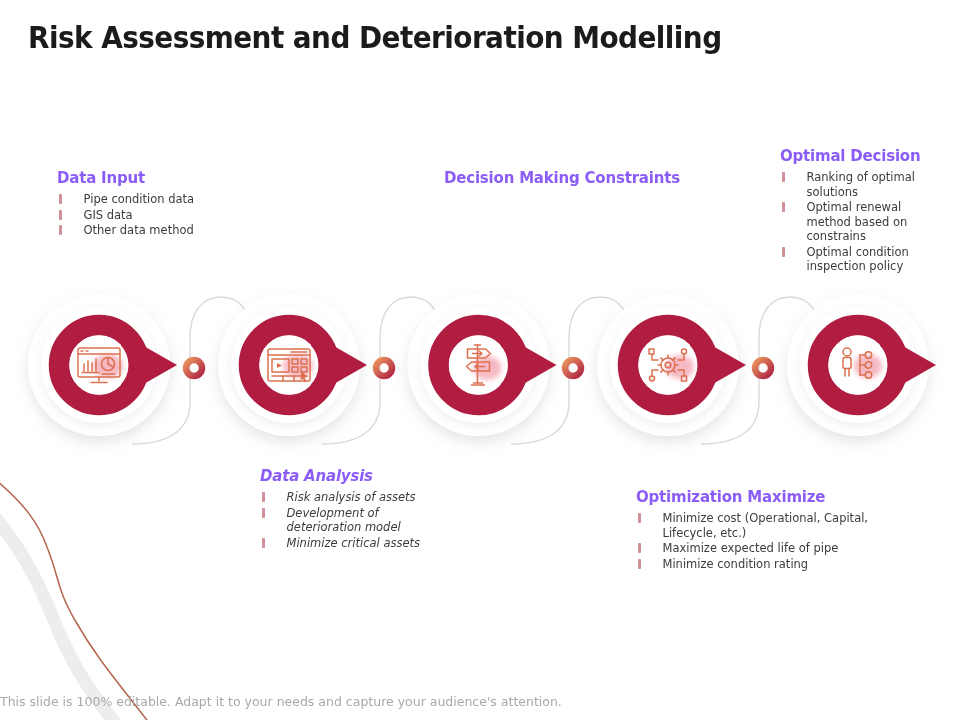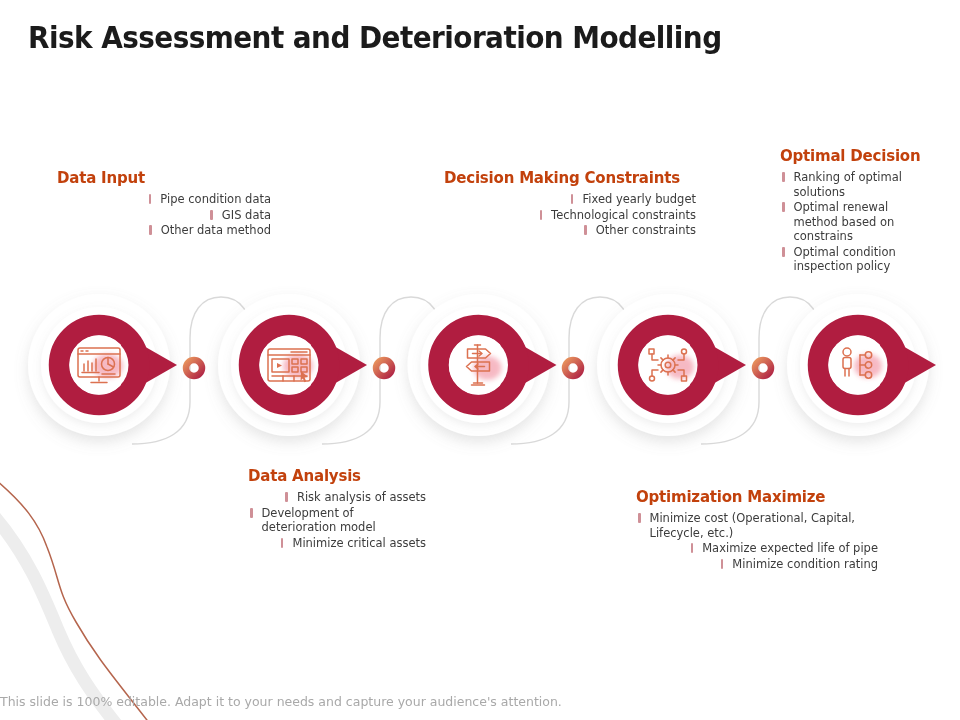--- a/index.html
+++ b/index.html
@@ -7,34 +7,33 @@
     position:relative;width:960px;height:720px;background:#ffffff;overflow:hidden;
     font-family:"DejaVu Sans","Liberation Sans",sans-serif;
   }
   #slide-title{
     position:absolute;left:28px;top:20px;margin:0;
     font-size:30px;font-weight:bold;color:#1b1b1b;letter-spacing:-0.6px;
     transform:scaleX(0.93);transform-origin:left center;white-space:nowrap;
   }
   .label-block{position:absolute;}
   .label-block h3{
-    margin:0 0 5px 0;font-size:15px;font-weight:bold;color:#c2410c;
+    margin:0 0 5px 0;font-size:15px;font-weight:bold;color:#8b5cf6;
     letter-spacing:-0.2px;white-space:nowrap;
   }
   .label-block ul{list-style:none;margin:0;padding:0 0 0 2px;}
   .label-block li{
-    display:flex;gap:9px;font-size:11.5px;line-height:14.5px;color:#3c3c3c;
+    display:flex;gap:22px;font-size:11.5px;line-height:14.5px;color:#3c3c3c;
     margin:0 0 1px 0;
-    justify-content:flex-end;
   }
   .bullet{flex:none;width:2.5px;height:10px;margin-top:2px;background:#cf9097;border-radius:1px;}
   #block-data-input{left:57px;top:169px;width:214px;}
   #block-decision{left:444px;top:169px;width:252px;}
   #block-optimal{left:780px;top:147px;width:156px;}
-  #block-analysis{left:248px;top:467px;width:178px;}
+  #block-analysis{left:260px;top:467px;width:178px;font-style:italic;}
   #block-optimization{left:636px;top:488px;width:242px;}
   #footer-note{
     position:absolute;left:0;right:0;top:694px;
     font-size:12.5px;color:#a9a9a9;
   }
   #gfx{position:absolute;left:0;top:0;}
   
   .disk{fill:#ffffff;filter:url(#shadowBig);}
   .disk2{fill:#ffffff;filter:url(#shadowSm);}
   .ring{fill:none;stroke:#B01D40;stroke-width:20.5px;}
@@ -227,34 +226,20 @@
         </li>
         <li>
           <span class="bullet"></span>
           <span class="item-text">Other data method</span>
         </li>
       </ul>
   </div>
 
   <div id="block-decision" class="label-block">
     <h3>Decision Making Constraints</h3>
-    <ul>
-        <li>
-          <span class="bullet"></span>
-          <span class="item-text">Fixed yearly budget</span>
-        </li>
-        <li>
-          <span class="bullet"></span>
-          <span class="item-text">Technological constraints</span>
-        </li>
-        <li>
-          <span class="bullet"></span>
-          <span class="item-text">Other constraints</span>
-        </li>
-      </ul>
   </div>
 
   <div id="block-optimal" class="label-block">
     <h3>Optimal Decision</h3>
     <ul>
         <li>
           <span class="bullet"></span>
           <span class="item-text">Ranking of optimal solutions</span>
         </li>
         <li>

